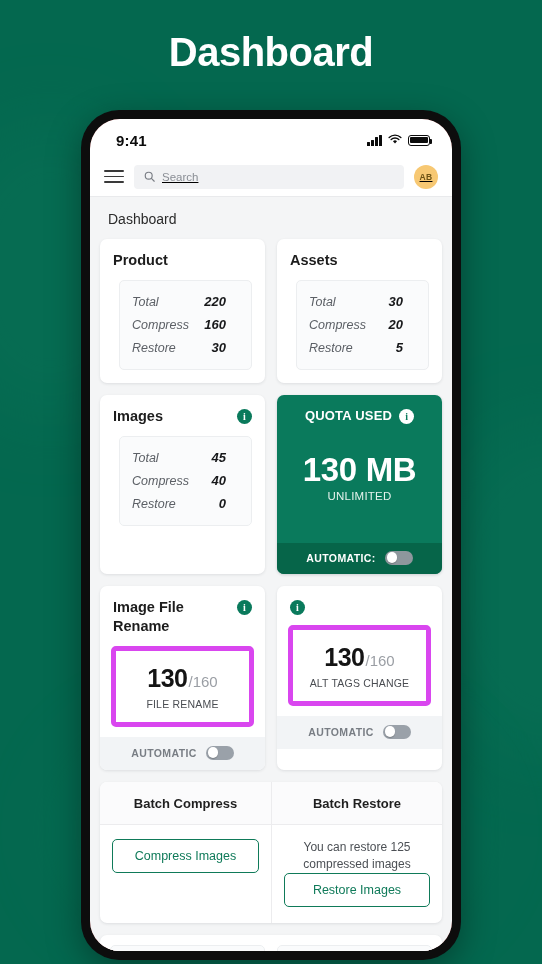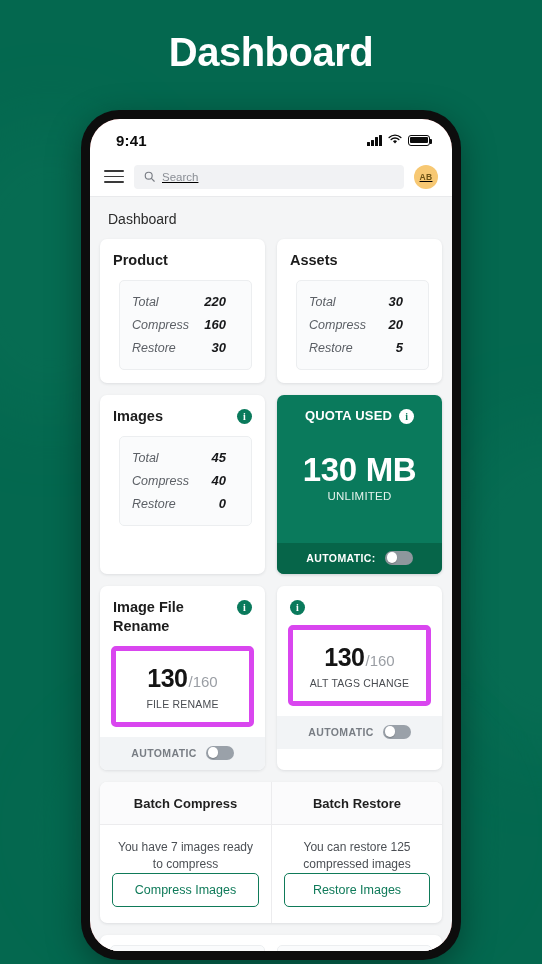--- a/index.html
+++ b/index.html
@@ -563,21 +563,20 @@
                 <span class="knob"></span>
               </span>
           </div>
         </div>
       </div>
 
       <div class="batch">
         <div class="batch-col">
           <div class="batch-head">Batch Compress</div>
           <div class="batch-body">
-            <div class="batch-desc">You have 7 images ready to compress</div>
             <button class="batch-btn">Compress Images</button>
           </div>
         </div>
         <div class="batch-col">
           <div class="batch-head">Batch Restore</div>
           <div class="batch-body">
             <div class="batch-desc">You can restore 125 compressed images</div>
             <button class="batch-btn">Restore Images</button>
           </div>
         </div>

